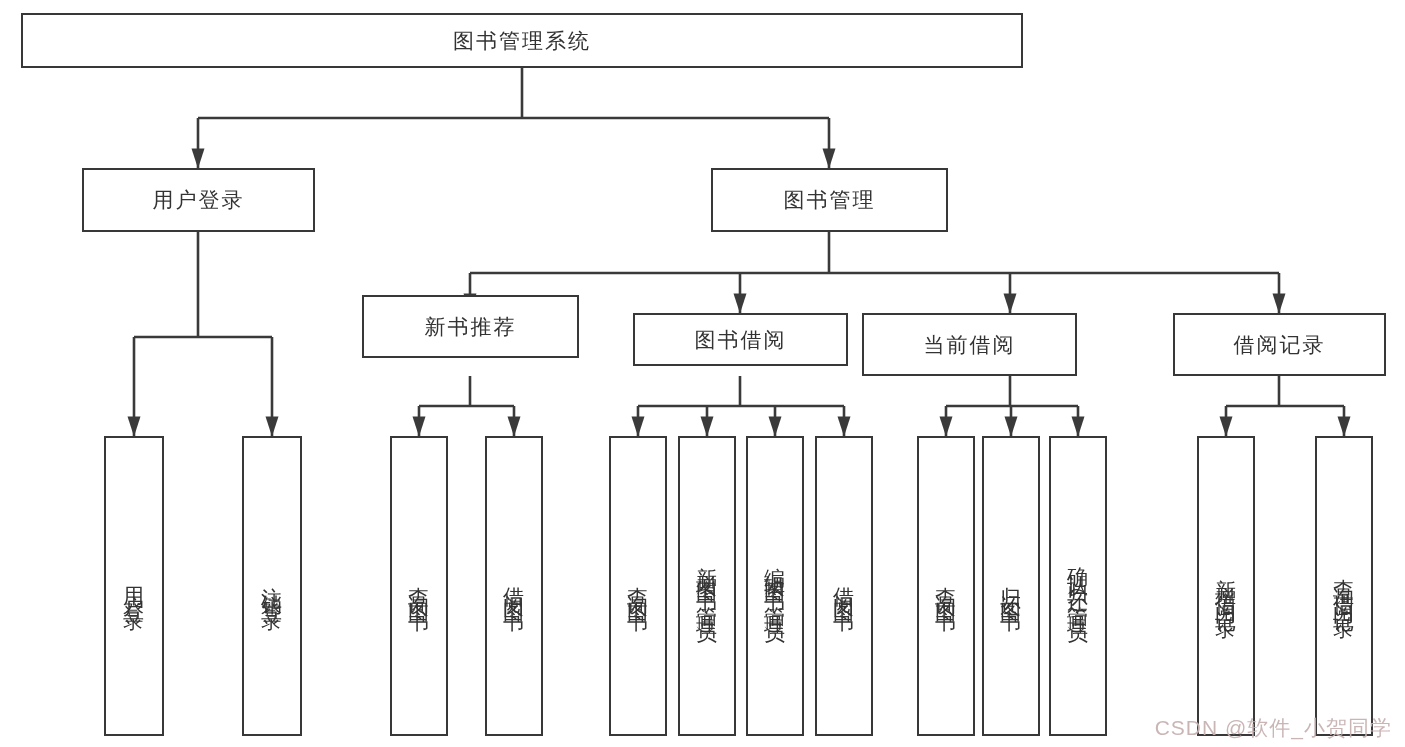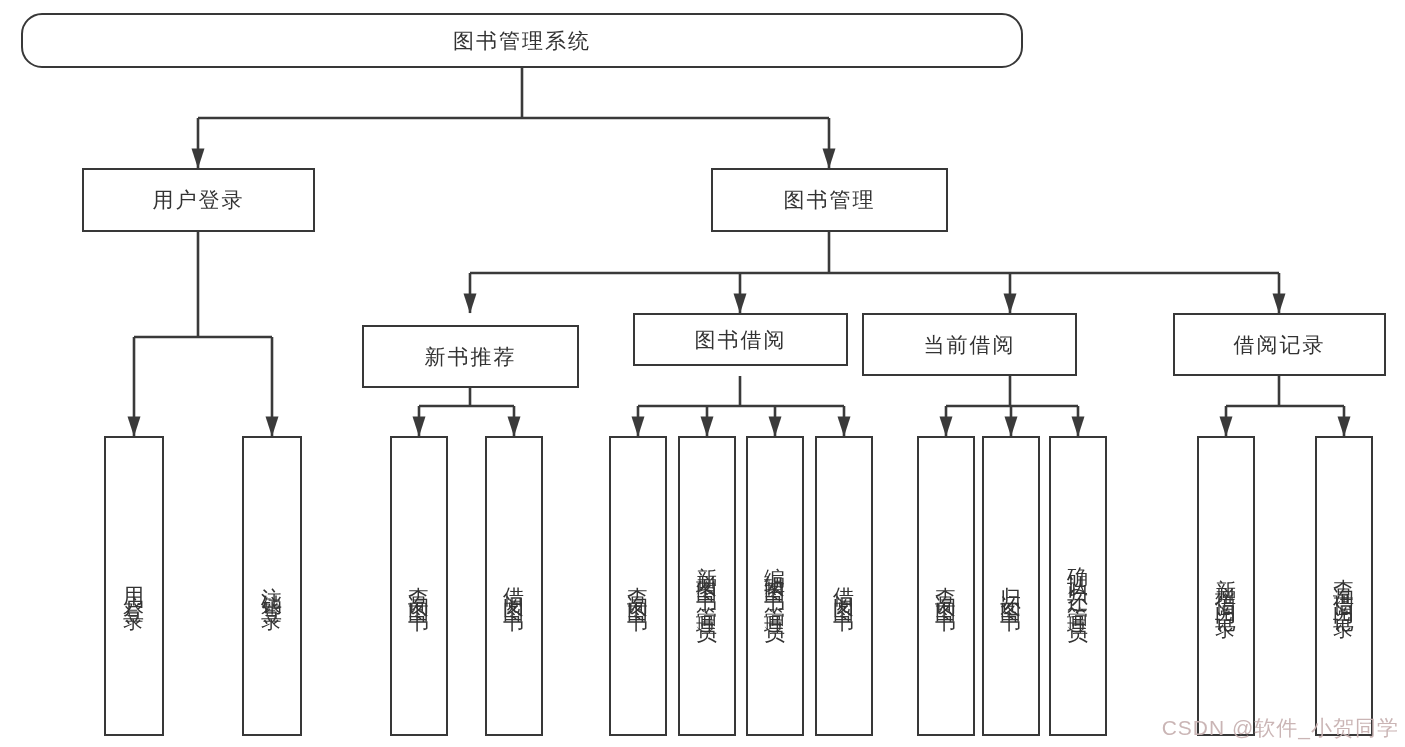--- a/index.html
+++ b/index.html
@@ -63,21 +63,21 @@
   .leaf .vtext{
     writing-mode:vertical-rl;
     font-size:21px;
     line-height:1;
     letter-spacing:8px;
     color:var(--text,#333);
   }
   .watermark{
     position:absolute;
     top:714px;
-    right:6px;
+    right:13px;
     font-size:21px;
     letter-spacing:1px;
     color:var(--watermark,#c8b2b2);
     opacity:.95;
     z-index:5;
     white-space:nowrap;
   }
 </style>
 </head>
 <body>
@@ -125,32 +125,32 @@
     <path class="conn" d="M946,406 L946,436" marker-end="url(#arrow)"></path>
     <path class="conn" d="M1011,406 L1011,436" marker-end="url(#arrow)"></path>
     <path class="conn" d="M1078,406 L1078,436" marker-end="url(#arrow)"></path>
 
     <path class="conn" d="M1279,376 L1279,406"></path>
     <path class="conn" d="M1226,406 L1344,406"></path>
     <path class="conn" d="M1226,406 L1226,436" marker-end="url(#arrow)"></path>
     <path class="conn" d="M1344,406 L1344,436" marker-end="url(#arrow)"></path>
   </svg>
 
-  <div class="box" style="left:21px;top:13px;width:1002px;height:55px;border-radius:21px;">
+  <div class="box" style="left:21px;top:13px;width:1002px;height:55px;">
     <span>图书管理系统</span>
   </div>
 
   <div class="box" style="left:82px;top:168px;width:233px;height:64px;">
     <span>用户登录</span>
   </div>
   <div class="box" style="left:711px;top:168px;width:237px;height:64px;font-family:Liberation Mono, monospace;">
     <span>图书管理</span>
   </div>
 
-  <div class="box" style="left:362px;top:325px;width:217px;height:63px;">
+  <div class="box" style="left:362px;top:295px;width:217px;height:63px;">
     <span>新书推荐</span>
   </div>
   <div class="box" style="left:633px;top:313px;width:215px;height:53px;">
     <span>图书借阅</span>
   </div>
   <div class="box" style="left:862px;top:313px;width:215px;height:63px;">
     <span>当前借阅</span>
   </div>
   <div class="box" style="left:1173px;top:313px;width:213px;height:63px;">
     <span>借阅记录</span>

